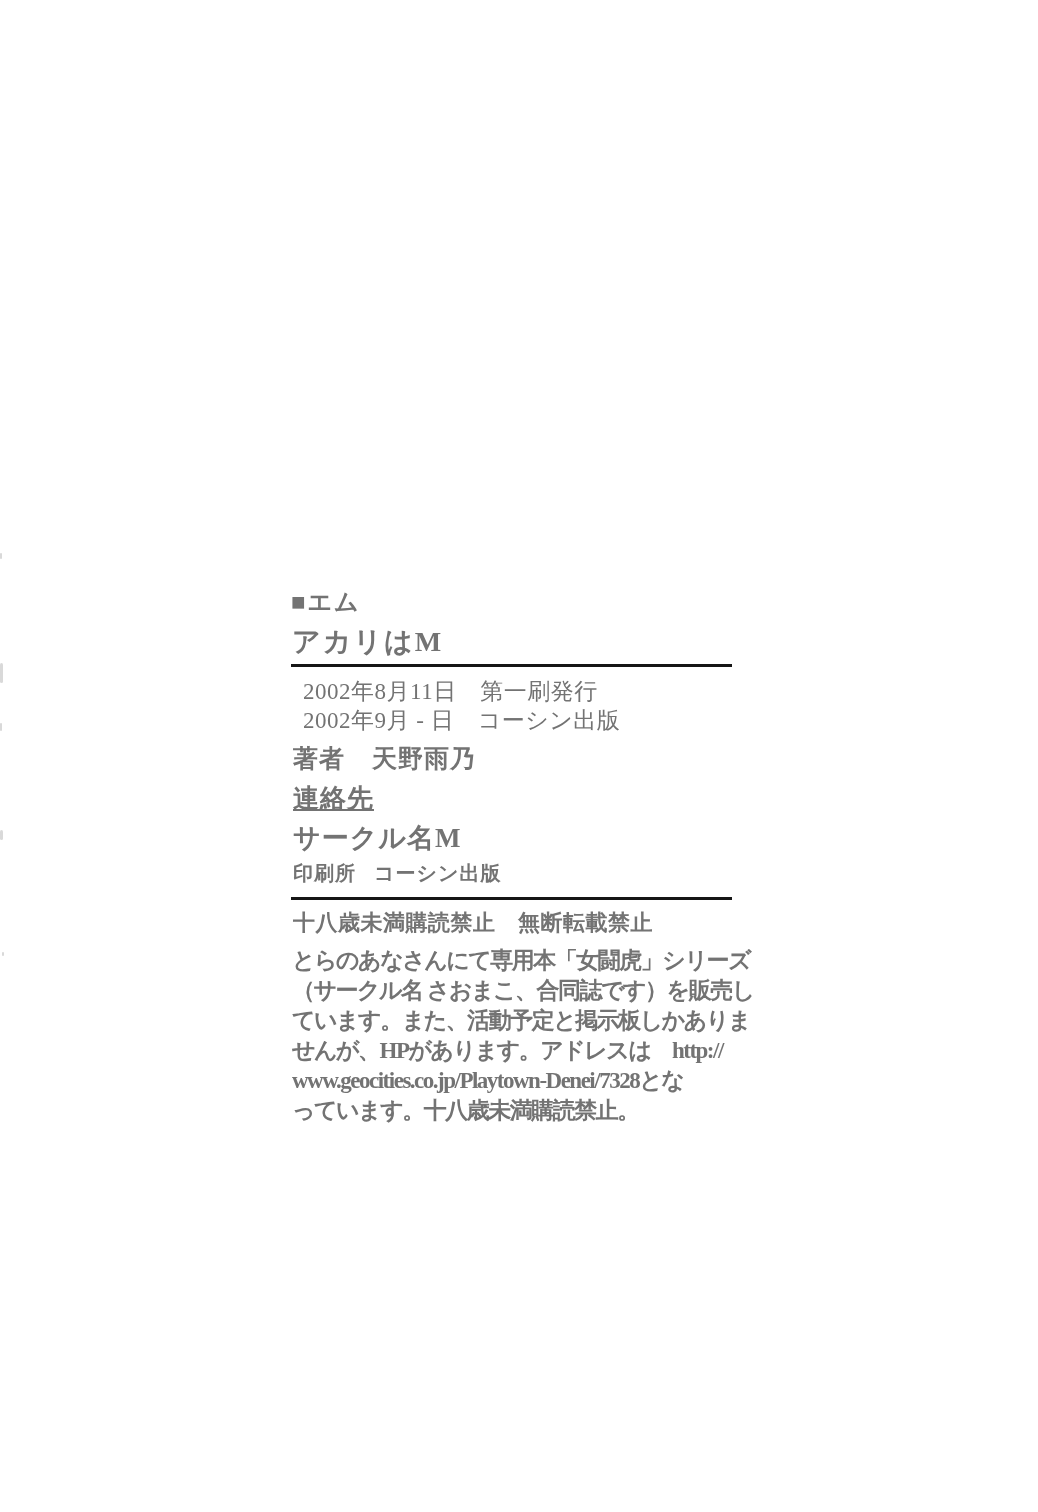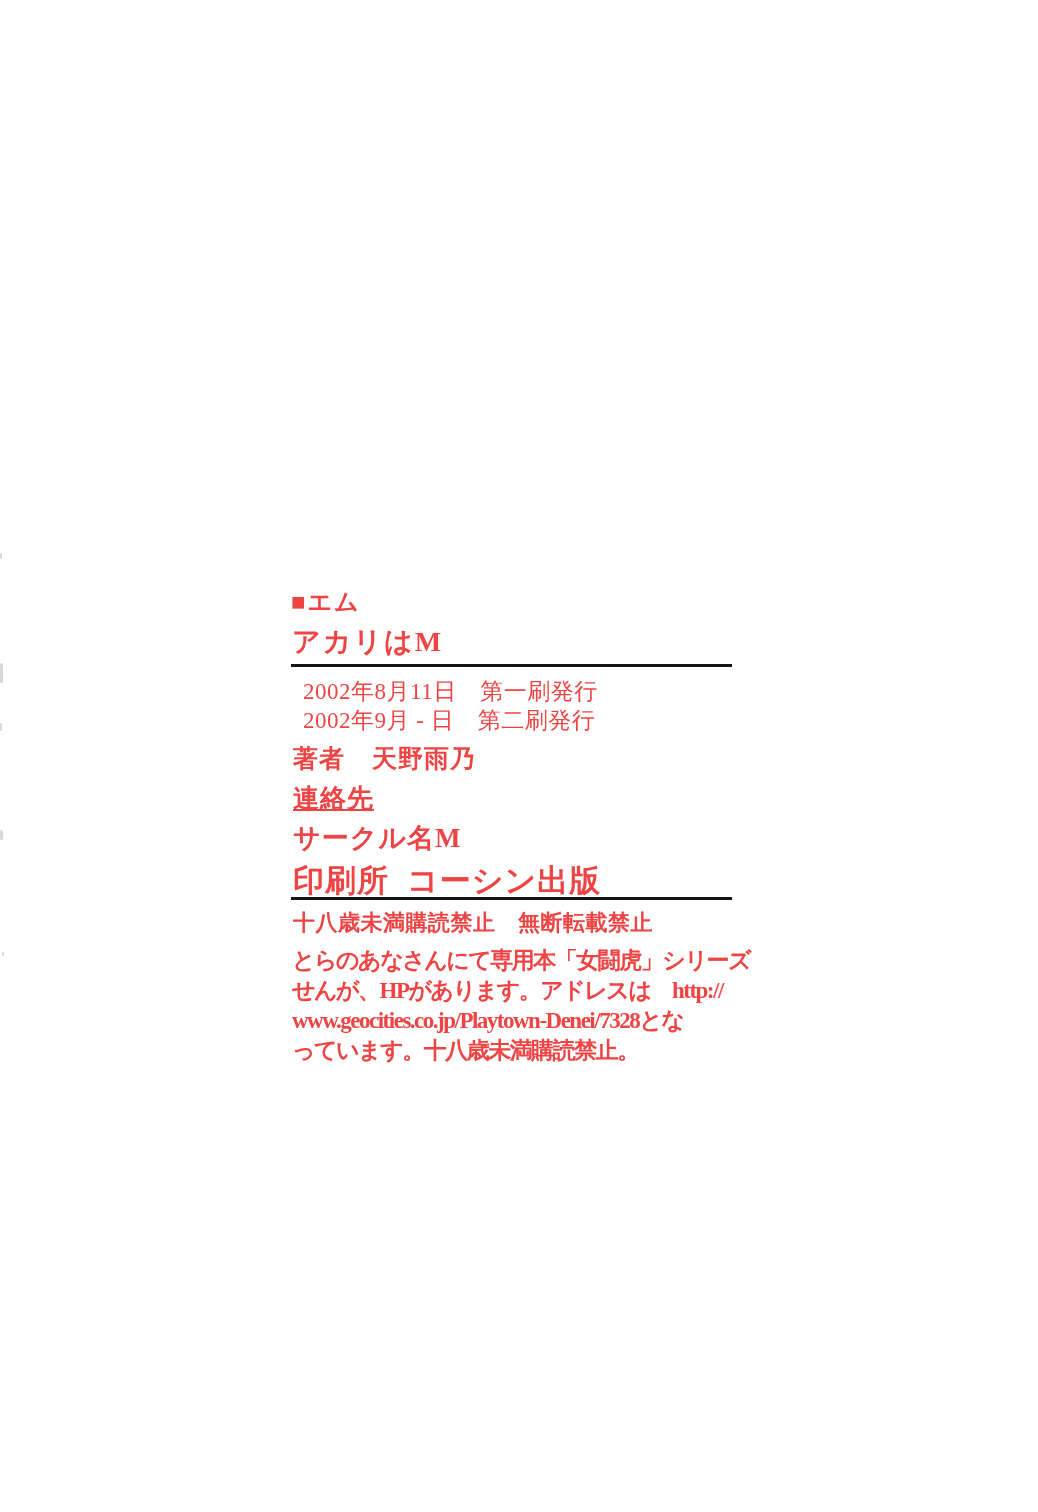--- a/index.html
+++ b/index.html
@@ -7,21 +7,21 @@
     padding: 0;
     background: #ffffff;
   }
   .page {
     position: relative;
     width: 1038px;
     height: 1368px;
     background: #ffffff;
     overflow: hidden;
     font-family: "Liberation Serif", "DejaVu Serif", serif;
-    color: #ef4444;
+    color: #737373;
   }
   .abs { position: absolute; }
 
   .marker {
     left: 291px; top 586px;
     top: 586px;
     font-size: 24px;
     font-weight: 700;
     letter-spacing: 2px;
     white-space: nowrap;
@@ -53,21 +53,21 @@
 
   .field-row {
     left: 293px;
     display: flex;
     align-items: baseline;
     white-space: nowrap;
   }
   .row-author  { top: 742px; font-size: 25px; gap: 27px; }
   .row-contact { top: 781px; font-size: 26px; gap: 40px; text-decoration: underline; }
   .row-circle  { top: 820px; font-size: 27px; }
-  .row-printer { top: 860px; font-size: 31px; gap: 18px; }
+  .row-printer { top: 860px; font-size: 20px; gap: 18px; }
   .field-label { font-weight: 700; letter-spacing: 1px; text-align: right; }
   .field-value { font-weight: 700; letter-spacing: 1px; }
   .row-contact .field-value {
     font-weight: 400;
     font-size: 28px;
     letter-spacing: 0px;
   }
 
   .notice {
     left: 293px; top: 908px;
@@ -114,21 +114,21 @@
   <div class="artifact" style="left:2px; top:952px; width:2px; height:4px;"></div>
 
   <div class="abs marker">■エム</div>
 
   <div class="abs title">アカリはM</div>
 
   <div class="abs rule rule-1"></div>
 
   <div class="abs print-runs">
     <div class="print-run-line">2002年8月11日　第一刷発行</div>
-    <div class="print-run-line">2002年9月 - 日　第二刷発行</div>
+    <div class="print-run-line">2002年9月 - 日　コーシン出版</div>
   </div>
 
   <div class="abs field-row row-author">
     <span class="field-label">著者</span>
     <span class="field-value">天野雨乃</span>
   </div>
 
   <div class="abs field-row row-contact">
     <span class="field-label">連絡先</span>
   </div>
@@ -142,20 +142,22 @@
     <span class="field-label">印刷所</span>
     <span class="field-value">コーシン出版</span>
   </div>
 
   <div class="abs rule rule-2"></div>
 
   <div class="abs notice">十八歳未満購読禁止　無断転載禁止</div>
 
   <div class="abs about">
     <div class="about-line">とらのあなさんにて専用本「女闘虎」シリーズ</div>
+    <div class="about-line">（サークル名 さおまこ、合同誌です）を販売し</div>
+    <div class="about-line">ています。また、活動予定と掲示板しかありま</div>
     <div class="about-line">せんが、HPがあります。アドレスは　http://</div>
     <div class="about-line">www.geocities.co.jp/Playtown-Denei/7328とな</div>
     <div class="about-line">っています。十八歳未満購読禁止。</div>
   </div>
 
   <div class="abs page-number">34</div>
 
 </div>
 
 </body></html>

